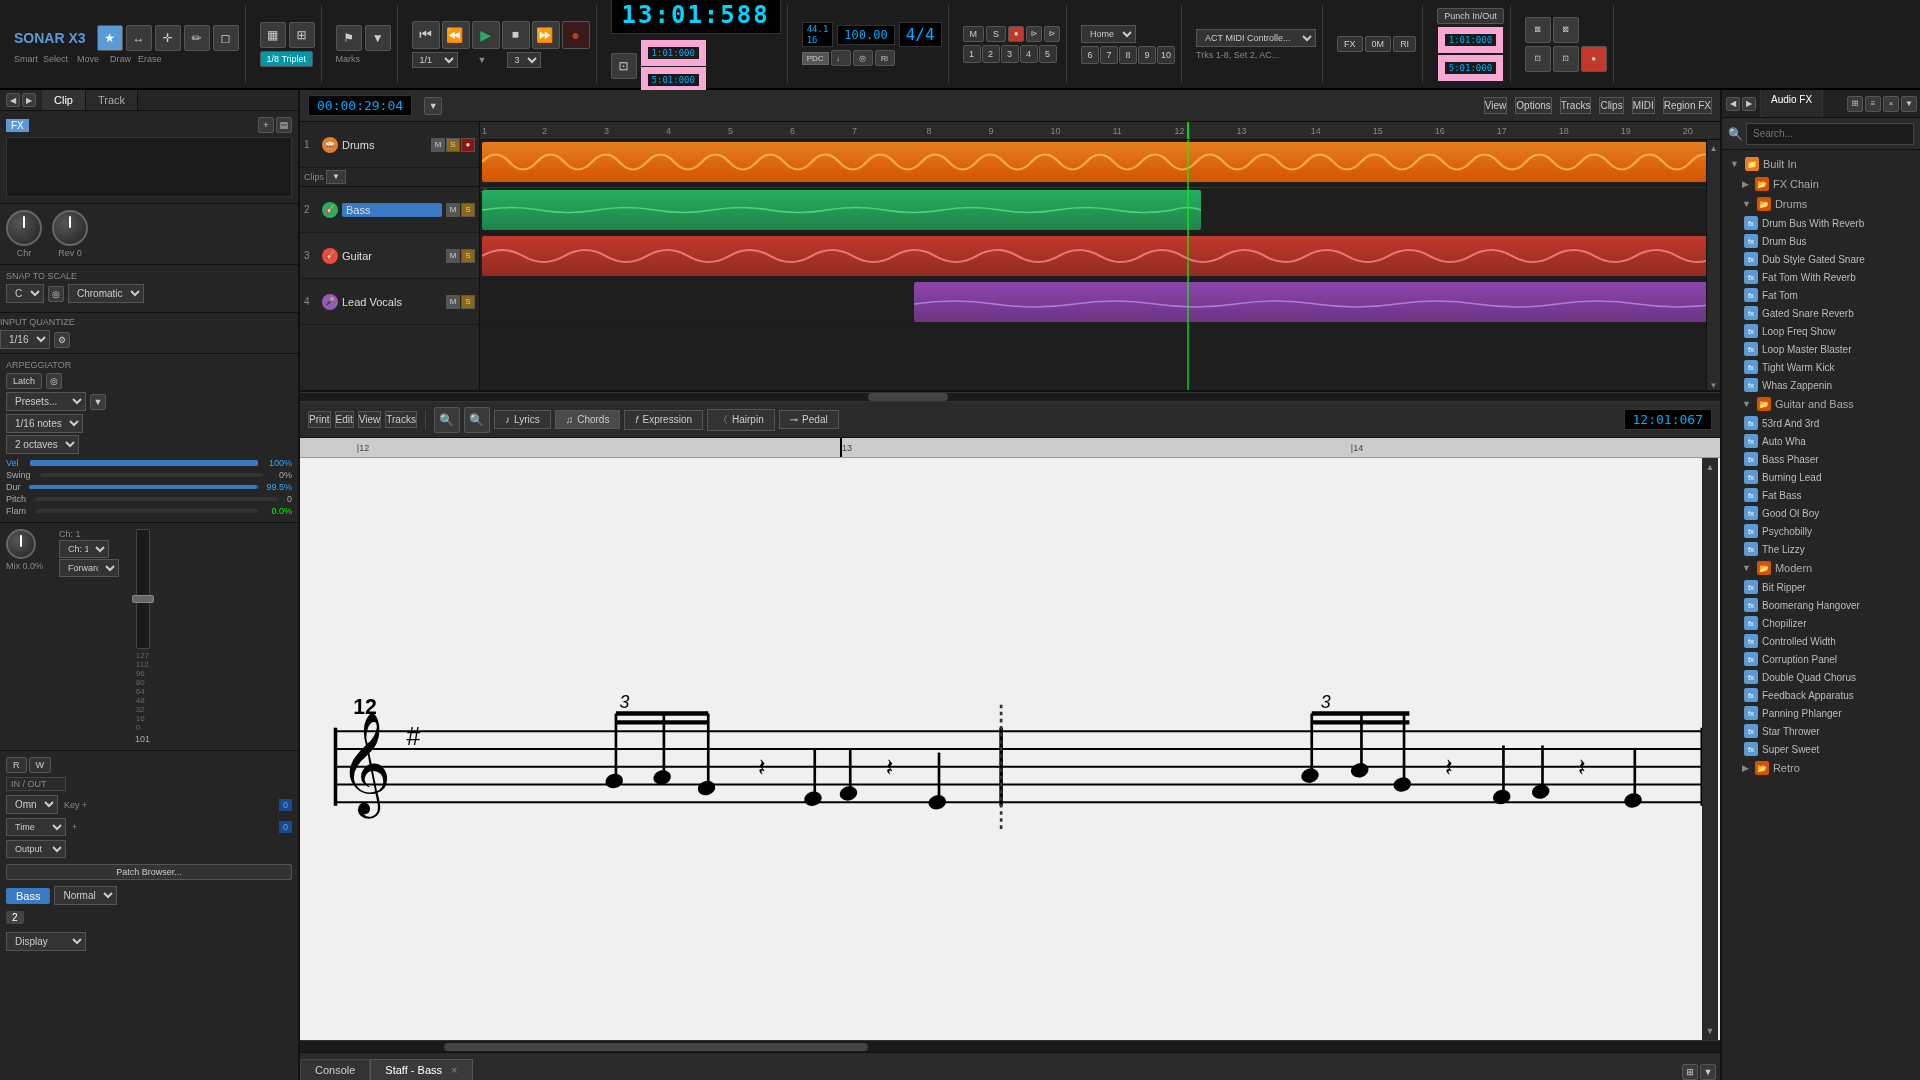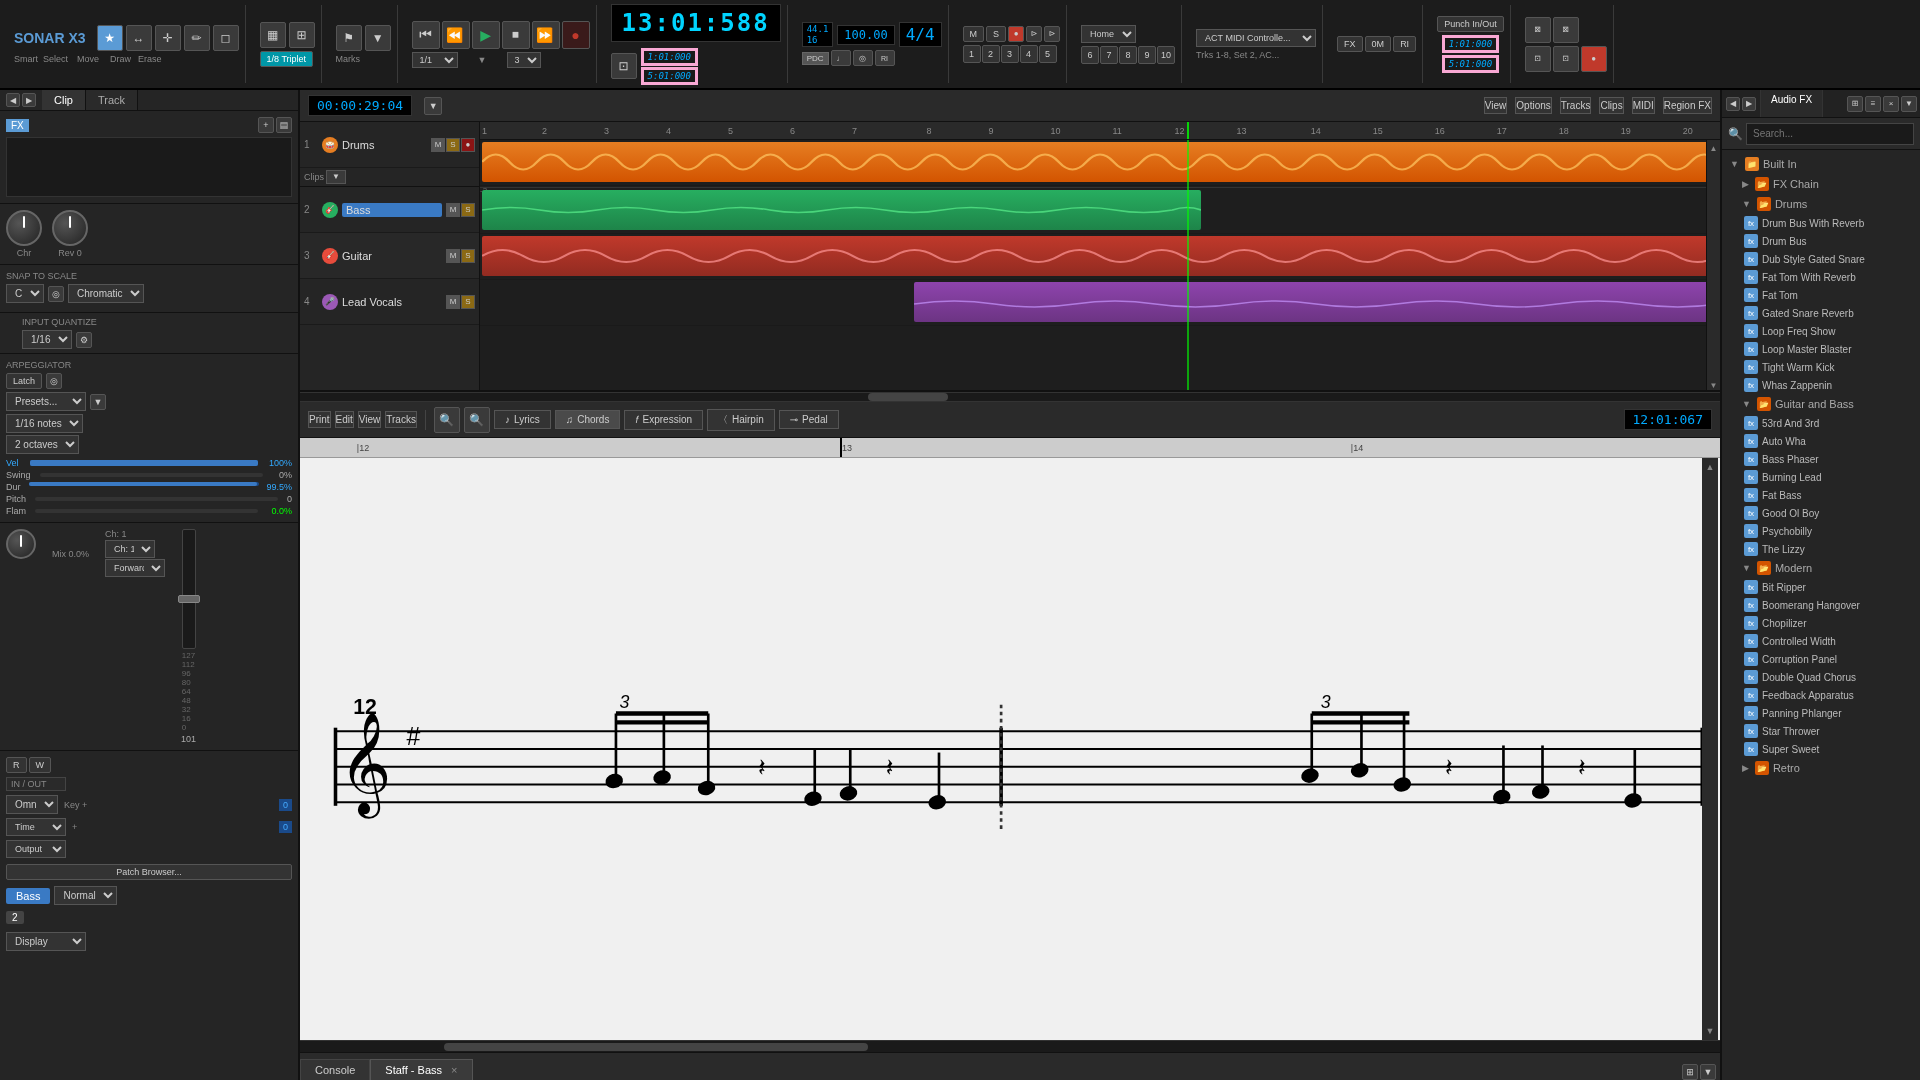--- a/index.html
+++ b/index.html
@@ -148,23 +148,23 @@
     #fader-section {
       padding: 6px;
       display: flex;
       gap: 8px;
       align-items: flex-start;
       border-bottom: 1px solid #111;
     }
 
     .vertical-fader-container {
       display: flex;
-      flex-direction: row;
-      align-items: flex-end;
-      gap: 16px;
+      flex-direction: column;
+      align-items: flex-start;
+      gap: 2px;
     }
 
     #bottom-left {
       padding: 6px;
       display: flex;
       flex-direction: column;
       gap: 4px;
     }
 
     .io-row {
@@ -563,26 +563,25 @@
       background: #333;
       border: 1px solid #555;
       color: #ccc;
       padding: 1px 3px;
       font-size: 9px;
       cursor: pointer;
     }
 
     .loop-display {
       background: #1a1a1a;
-      border: 3px solid #f9a8d4;
+      border: 7px solid #f9a8d4;
       color: #0af;
       font-family: monospace;
       font-size: 10px;
       padding: 1px 4px;
-      font-style: italic;
     }
 
     .scrollbar-h {
       height: 12px;
       background: #1a1a1a;
       border-top: 1px solid #333;
       display: flex;
       align-items: center;
       padding: 0 2px;
     }
@@ -918,21 +917,21 @@
           <select class="select-box">
             <option>C</option><option>D</option><option>E</option>
           </select>
           <div class="toolbar-icon-btn" style="width:16px;height:16px;font-size:9px">◎</div>
           <select class="select-box">
             <option>Chromatic</option><option>Major</option><option>Minor</option>
           </select>
         </div>
       </div>
 
-      <div style="padding:4px 22px;border-bottom:1px solid #111">
+      <div style="padding:4px 0;border-bottom:1px solid #111">
         <div class="section-label">INPUT QUANTIZE</div>
         <div style="display:flex;gap:4px;align-items:center">
           <select class="select-box">
             <option>1/16</option>
           </select>
           <div class="toolbar-icon-btn" style="width:16px;height:16px;font-size:9px">⚙</div>
         </div>
       </div>
 
       <div id="arpeggiator-section">
@@ -964,21 +963,21 @@
             <div style="flex:1;height:6px;background:#1a4a8a;border-radius:2px;position:relative">
               <div style="width:100%;height:100%;background:#3a7ac4;border-radius:2px"></div>
             </div>
             <span style="color:#3af;font-size:9px;width:30px;text-align:right">100%</span>
           </div>
           <div style="display:flex;align-items:center;gap:4px">
             <span style="color:#aaa;font-size:9px;width:30px">Swing</span>
             <div style="flex:1;height:4px;background:#333;border-radius:2px"></div>
             <span style="color:#aaa;font-size:9px;width:25px;text-align:right">0%</span>
           </div>
-          <div style="display:flex;align-items:flex-start;gap:3px">
+          <div style="display:flex;align-items:center;gap:3px">
             <span style="color:#aaa;font-size:9px;width:20px">Dur</span>
             <div style="flex:1;height:4px;background:#1a4a8a;border-radius:2px;position:relative">
               <div style="width:99%;height:100%;background:#3a7ac4;border-radius:2px"></div>
             </div>
             <span style="color:#3af;font-size:9px;width:30px;text-align:right">99.5%</span>
           </div>
           <div style="display:flex;align-items:center;gap:4px">
             <span style="color:#aaa;font-size:9px;width:25px">Pitch</span>
             <div style="flex:1;height:4px;background:#333;border-radius:2px"></div>
             <span style="color:#aaa;font-size:9px;width:10px;text-align:right">0</span>

